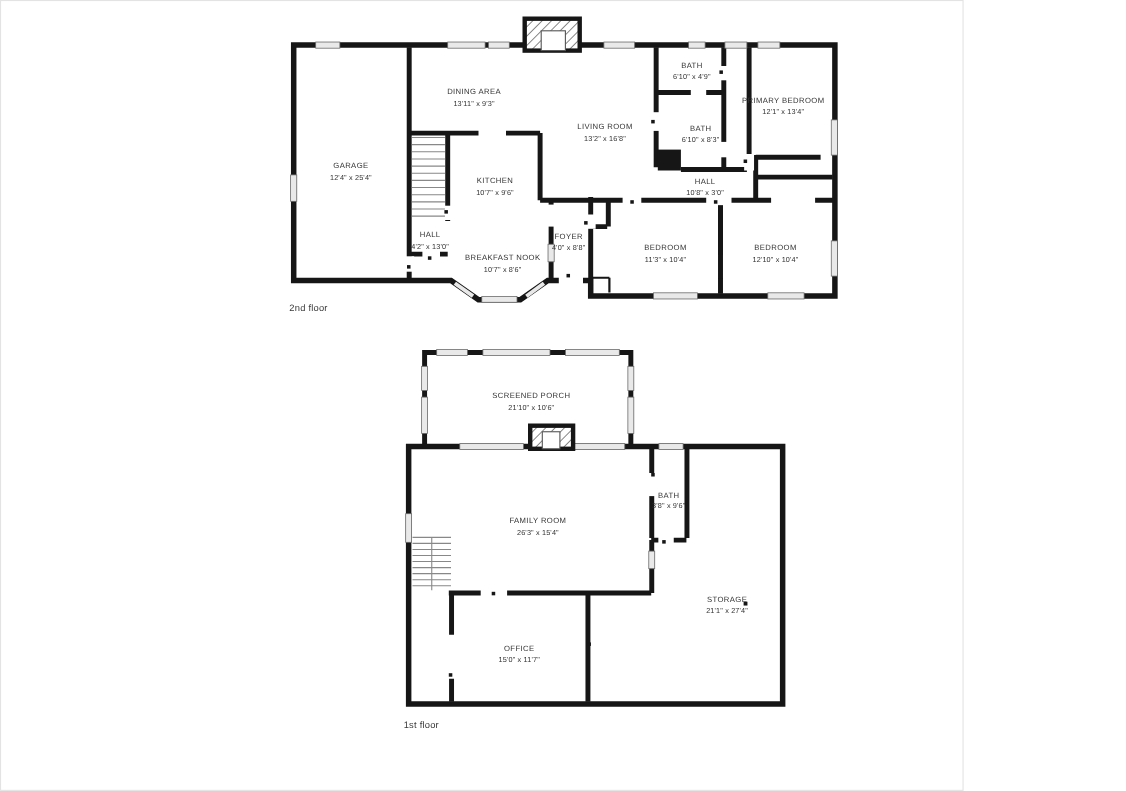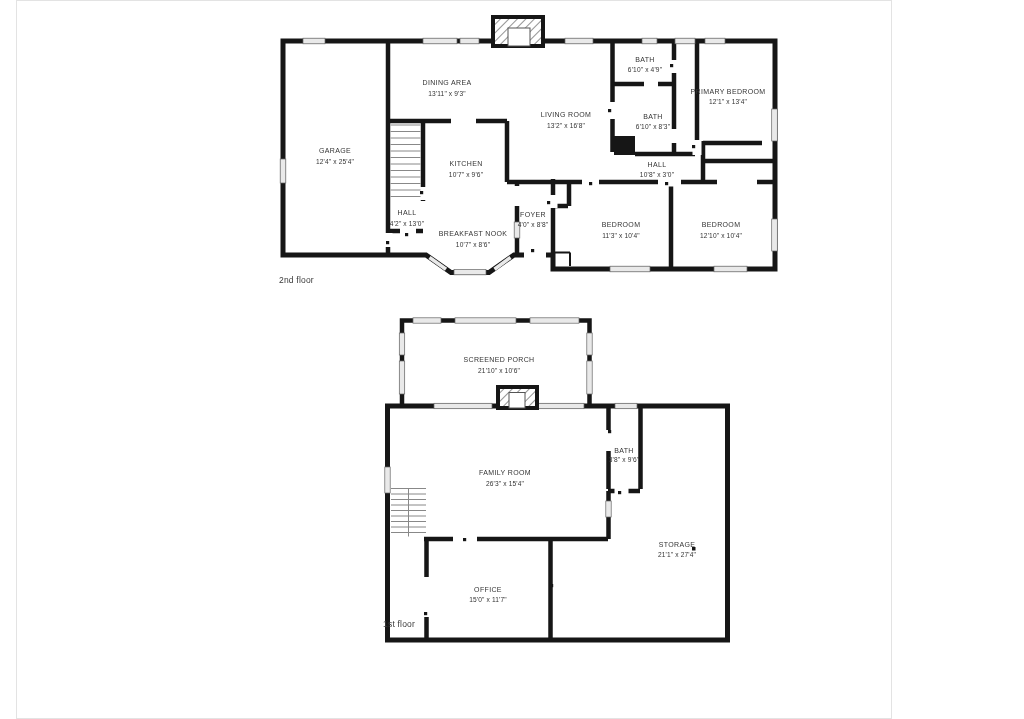--- a/index.html
+++ b/index.html
@@ -1,20 +1,19 @@
 <!DOCTYPE html>
 <html><head>
 <meta charset="utf-8">
 <style>
   html,body{margin:0;padding:0;background:#fff;}
   .canvas{
     position:relative;width:876px;height:719px;background:#ffffff;
     border:1px solid #e3e3e3;box-sizing:border-box;overflow:hidden;
     font-family:"Liberation Sans",sans-serif;
-    margin-left:16px;
   }
   svg.plan{position:absolute;overflow:visible;}
   .floor-label{
     position:absolute;font-size:8.5px;color:#3a3a3a;letter-spacing:.2px;
     font-family:"Liberation Sans",sans-serif;
   }
   text{font-family:"Liberation Sans",sans-serif;fill:#333;}
   .rname{font-size:7px;letter-spacing:.35px;}
   .rdims{font-size:6.6px;letter-spacing:.15px;}
   .wall{stroke:#161616;fill:none;}
@@ -260,15 +259,15 @@
         <text class="rdims" x="660" y="556">21'1" x 27'4"</text>
       </g>
       <g>
         <text class="rname" x="471" y="591">OFFICE</text>
         <text class="rdims" x="471" y="601">15'0" x 11'7"</text>
       </g>
     </g>
   </svg>
 
   <div class="floor-label" style="left:262px;top:274px">2nd floor</div>
-  <div class="floor-label" style="left:366px;top:618px">1st floor</div>
+  <div class="floor-label" style="left:366px;top:653px">1st floor</div>
 
 </div>
 
 </body></html>

